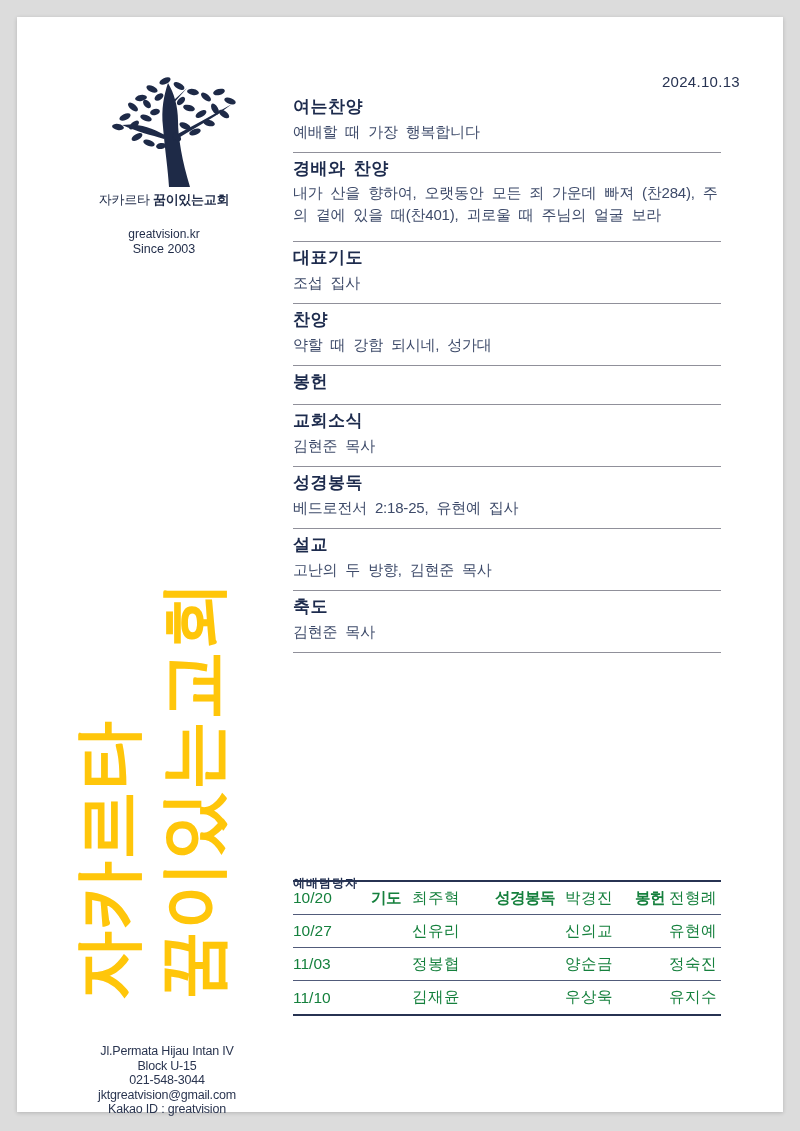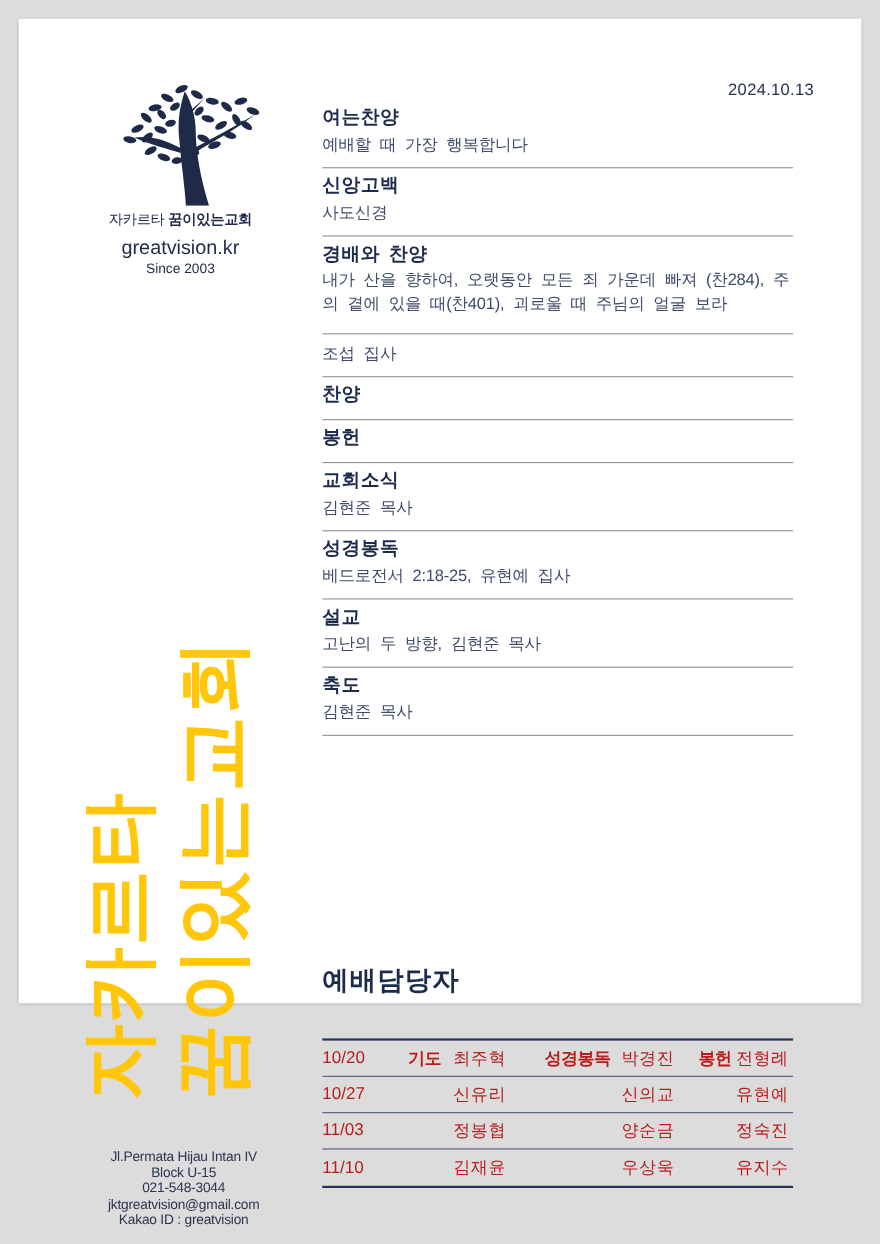--- a/index.html
+++ b/index.html
@@ -5,64 +5,64 @@
   * { margin:0; padding:0; box-sizing:border-box; }
   html,body { width:800px; height:1131px; }
   body {
     background:#dcdcdc;
     font-family:"Liberation Sans","DejaVu Sans",sans-serif;
     position:relative;
     overflow:hidden;
   }
   .page {
     position:absolute; left:17px; top:17px;
-    width:766px; height:895px;
+    width:766px; height:1095px;
     background:#ffffff;
     box-shadow:0 1px 4px rgba(0,0,0,0.18);
   }
   
   .date {
     position:absolute; top:56px; right:43px;
     font-size:15px; color:#273352; letter-spacing:0.3px;
   }
   
   .logo-block {
     position:absolute; left:62px; top:58px; width:170px;
     text-align:center; color:#1e2a47;
   }
   .logo-tree { display:block; margin:0 auto 4px; }
   .logo-name { font-size:13px; letter-spacing:-0.3px; white-space:nowrap; }
   .logo-name b { font-weight:bold; }
-  .logo-url { font-size:18px; margin-top:6px; }
+  .logo-url { font-size:12px; margin-top:18px; }
   .logo-since { font-size:12.5px; margin-top:1px; }
   
   .program {
     position:absolute; left:276px; top:74px; width:428px;
   }
   .section { padding:6px 0 9px; border-bottom:1.5px solid #90909a; }
   .section.compact { padding-bottom:16px; }
   .section-title {
     font-size:17px; line-height:20px; font-weight:bold;
     color:#1d2b4d; letter-spacing:0.5px; margin-bottom:3px;
     word-spacing:3px;
   }
   .section-detail {
     font-size:15px; line-height:23px; color:#3e4b6a;
     word-spacing:4px; letter-spacing:-0.2px;
   }
   .section.compact .section-detail { line-height:21.5px; }
   
   .assign-title {
     position:absolute; left:276px; top:858px;
-    font-size:24px; font-weight:bold; color:#1d2b4d; letter-spacing:1px;
+    font-size:12px; font-weight:bold; color:#1d2b4d; letter-spacing:1px;
   }
   .assign-table {
-    position:absolute; left:276px; top:927px; width:428px;
+    position:absolute; left:276px; top:863px; width:428px;
     border-top:2.5px solid #273352; border-bottom:2.5px solid #273352;
-    color:#b91c1c;
+    color:#15803d;
   }
   .assign-row {
     display:flex; align-items:center; height:33px;
     border-bottom:1.5px solid #515b7a;
     font-size:15.5px;
   }
   .assign-row:last-child { border-bottom:none; }
   .cell-date { width:64px; text-align:left; }
   .cell-role { font-weight:bold; text-align:right; letter-spacing:-0.5px; }
   .cell-role.r1 { width:44px; }
@@ -142,33 +142,31 @@
     <div class="logo-name"><span>자카르타 </span><b>꿈이있는교회</b></div>
     <div class="logo-url">greatvision.kr</div>
     <div class="logo-since">Since 2003</div>
   </div>
 
   <div class="program">
     <div class="section">
       <div class="section-title">여는찬양</div>
       <div class="section-detail">예배할 때 가장 행복합니다</div>
     </div>
-    <div class="section">
-      <div class="section-title">신앙고백</div>
-      <div class="section-detail">사도신경</div>
-    </div>
     <div class="section compact">
       <div class="section-title">경배와 찬양</div>
       <div class="section-detail">내가 산을 향하여, 오랫동안 모든 죄 가운데 빠져 (찬284), 주의 곁에 있을 때(찬401), 괴로울 때 주님의 얼굴 보라</div>
     </div>
     <div class="section">
+      <div class="section-title">대표기도</div>
       <div class="section-detail">조섭 집사</div>
     </div>
     <div class="section">
       <div class="section-title">찬양</div>
+      <div class="section-detail">약할 때 강함 되시네, 성가대</div>
     </div>
     <div class="section">
       <div class="section-title">봉헌</div>
     </div>
     <div class="section">
       <div class="section-title">교회소식</div>
       <div class="section-detail">김현준 목사</div>
     </div>
     <div class="section">
       <div class="section-title">성경봉독</div>

